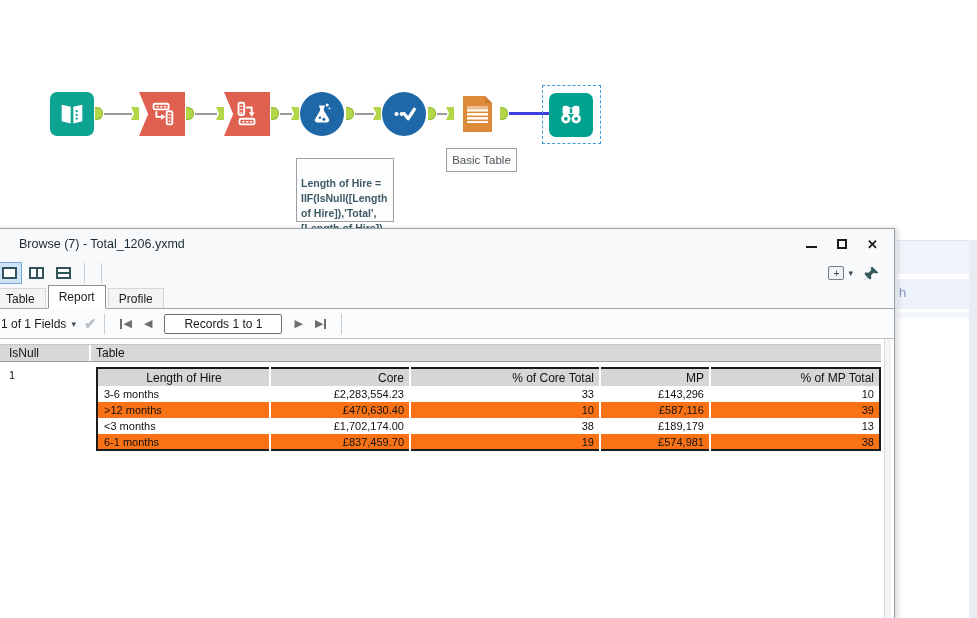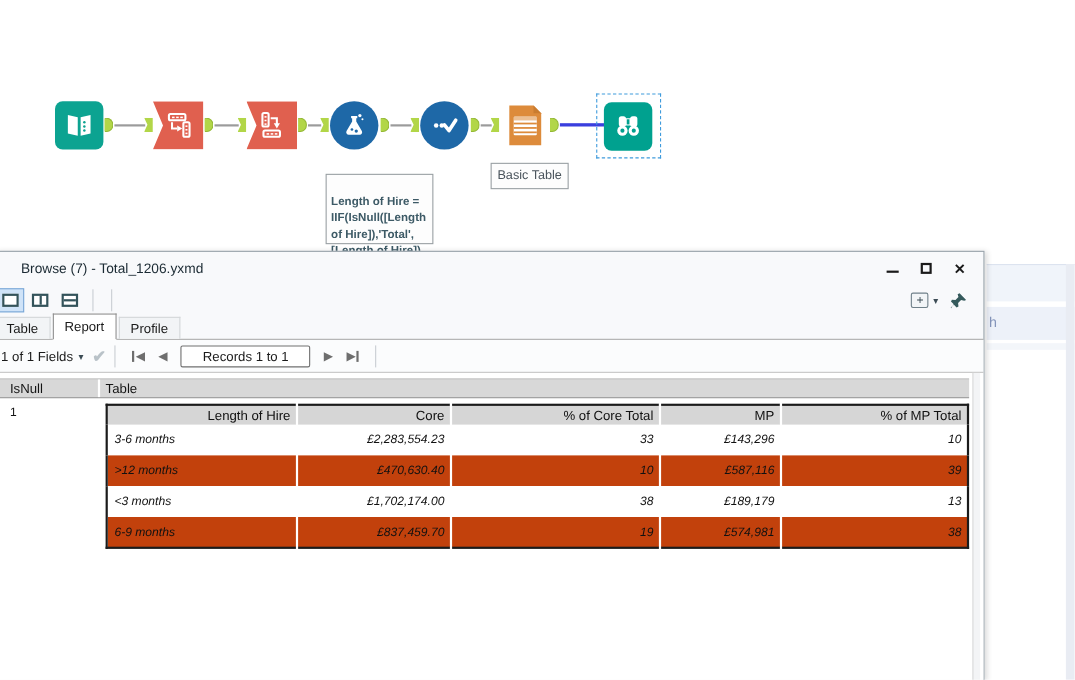--- a/index.html
+++ b/index.html
@@ -87,25 +87,25 @@
                 border-top:1px solid #c6c6c6; border-bottom:1px solid #9e9e9e; font-size:12px; color:#141414; }
   .gh-record { position:absolute; left:14px; top:1px; }
   .gh-table  { position:absolute; left:101px; top:1px; }
   .gh-sep { position:absolute; left:94px; top:0; width:2px; height:100%; background:#fff; }
   .record-val { position:absolute; left:14px; top:30px; font-size:11px; color:#141414; }
 
   table.report { position:absolute; left:101px; top:28px; width:783px; border-collapse:collapse;
                  table-layout:fixed; border:2px solid #1b1b1b; font-size:11px; color:#111; }
   table.report th { background:#d6d6d6; font-weight:400; font-size:12px; height:18px; padding:0 5px;
                     text-align:right; border-left:2px solid #fff; white-space:nowrap; overflow:hidden; }
-  table.report th:first-child { text-align:right; border-left:none; padding-left:6px; }
-  table.report td { height:28px; padding:0 5px; text-align:right; border-left:2px solid #fff;
-                    white-space:nowrap; overflow:hidden;font-style:italic; }
+  table.report th:first-child { text-align:center; border-left:none; padding-left:6px; }
+  table.report td { height:16px; padding:0 5px; text-align:right; border-left:2px solid #fff;
+                    white-space:nowrap; overflow:hidden; }
   table.report td:first-child { text-align:left; border-left:none; padding-left:6px; }
-  table.report tr.stripe td { background:#c2410c;margin-left:26px; }
+  table.report tr.stripe td { background:#f97316;margin-left:26px; }
   table.report tr.total td { font-weight:bold; background:#fff; }
 
   svg { display:block; }
 </style>
 </head>
 <body>
 
 <div class="canvas">
 
   <div class="conn" style="left:104px;width:28px;"></div>
@@ -339,21 +339,21 @@
             <td>39</td>
           </tr>
           <tr>
             <td>&lt;3 months</td>
             <td>£1,702,174.00</td>
             <td>38</td>
             <td>£189,179</td>
             <td>13</td>
           </tr>
           <tr class="stripe">
-            <td>6-9 months</td>
+            <td>6-1 months</td>
             <td>£837,459.70</td>
             <td>19</td>
             <td>£574,981</td>
             <td>38</td>
           </tr>
         </tbody>
     </table>
 
     <div class="scrollstrip"></div>
   </div>

